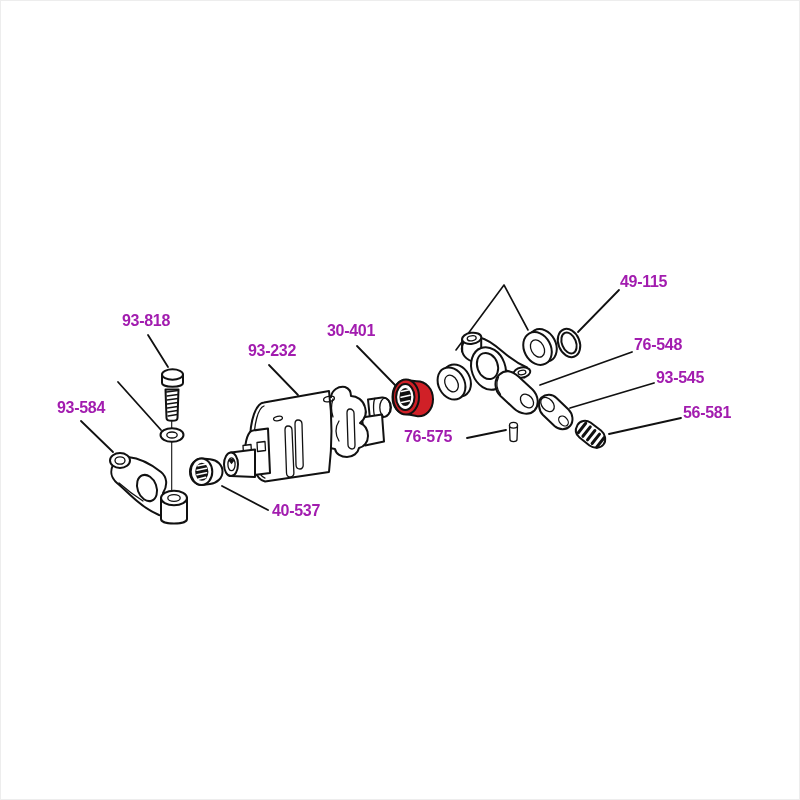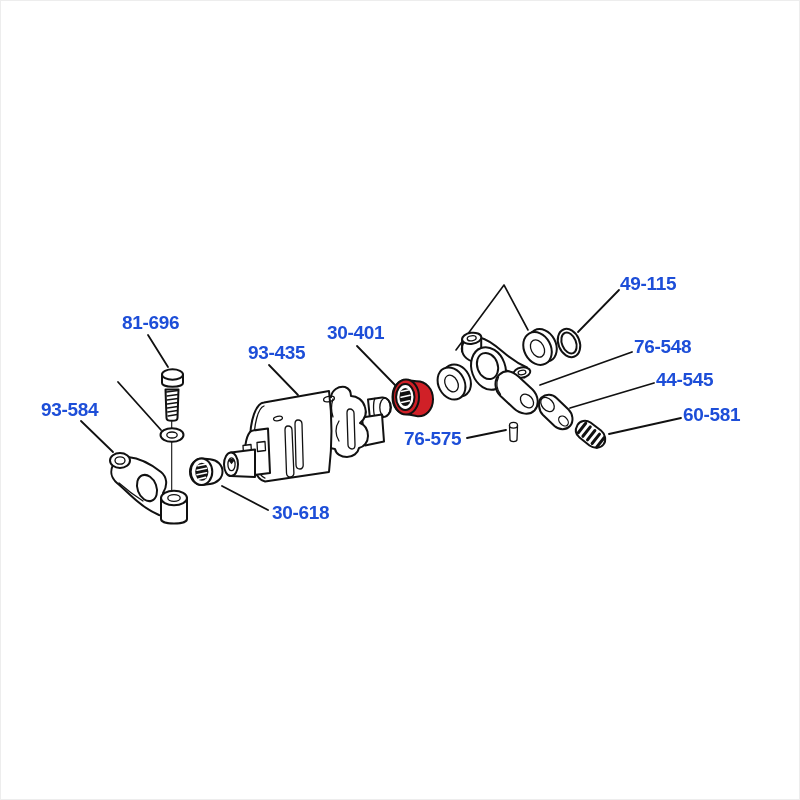--- a/index.html
+++ b/index.html
@@ -3,25 +3,25 @@
 <meta charset="utf-8">
 <style>
   html,body{margin:0;padding:0;background:#fff;}
   #stage{
     position:relative;width:798px;height:798px;background:#fff;
     border:1px solid #ededed;overflow:hidden;
     font-family:"Liberation Sans", sans-serif;
   }
   #artwork{position:absolute;left:0;top:0;}
   .part-label{
-    position:absolute;font-weight:bold;font-size:19px;line-height:1.05;
-    letter-spacing:-0.3px;color:#1d4ed8;white-space:nowrap;user-select:none;
+    position:absolute;font-weight:bold;font-size:16px;line-height:1.05;
+    letter-spacing:-0.3px;color:#a21caf;white-space:nowrap;user-select:none;
   }
   #lbl-93-696{left:121px;top:312px}
-  #lbl-93-584{left:40px;top:399px}
+  #lbl-93-584{left:56px;top:399px}
   #lbl-93-525{left:247px;top:342px}
   #lbl-30-536{left:326px;top:322px}
   #lbl-49-115{left:619px;top:273px}
   #lbl-93-548{left:633px;top:336px}
   #lbl-93-545{left:655px;top:369px}
   #lbl-93-581{left:682px;top:404px}
   #lbl-93-575{left:403px;top:428px}
   #lbl-30-537{left:271px;top:502px}
 
   
@@ -195,23 +195,23 @@
       <g class="nf">
         <path class="ln" style="stroke-width:3" d="M584.7,422.3 L577.3,431.7"></path>
         <path class="ln" style="stroke-width:3" d="M589.3,425.9 L581.9,435.3"></path>
         <path class="ln" style="stroke-width:3" d="M593.9,429.5 L586.5,438.9"></path>
         <path class="ln" style="stroke-width:3" d="M598.5,433.1 L591.1,442.5"></path>
         <path class="ln" style="stroke-width:3" d="M603.1,436.7 L595.7,446.1"></path>
       </g>
     </g>
   </svg>
 
-  <div class="part-label" id="lbl-93-696">81-696</div>
+  <div class="part-label" id="lbl-93-696">93-818</div>
   <div class="part-label" id="lbl-93-584">93-584</div>
-  <div class="part-label" id="lbl-30-537">30-618</div>
-  <div class="part-label" id="lbl-93-525">93-435</div>
+  <div class="part-label" id="lbl-30-537">40-537</div>
+  <div class="part-label" id="lbl-93-525">93-232</div>
   <div class="part-label" id="lbl-30-536">30-401</div>
   <div class="part-label" id="lbl-49-115">49-115</div>
   <div class="part-label" id="lbl-93-548">76-548</div>
-  <div class="part-label" id="lbl-93-545">44-545</div>
-  <div class="part-label" id="lbl-93-581">60-581</div>
+  <div class="part-label" id="lbl-93-545">93-545</div>
+  <div class="part-label" id="lbl-93-581">56-581</div>
   <div class="part-label" id="lbl-93-575">76-575</div>
 </div>
 
 </body></html>

